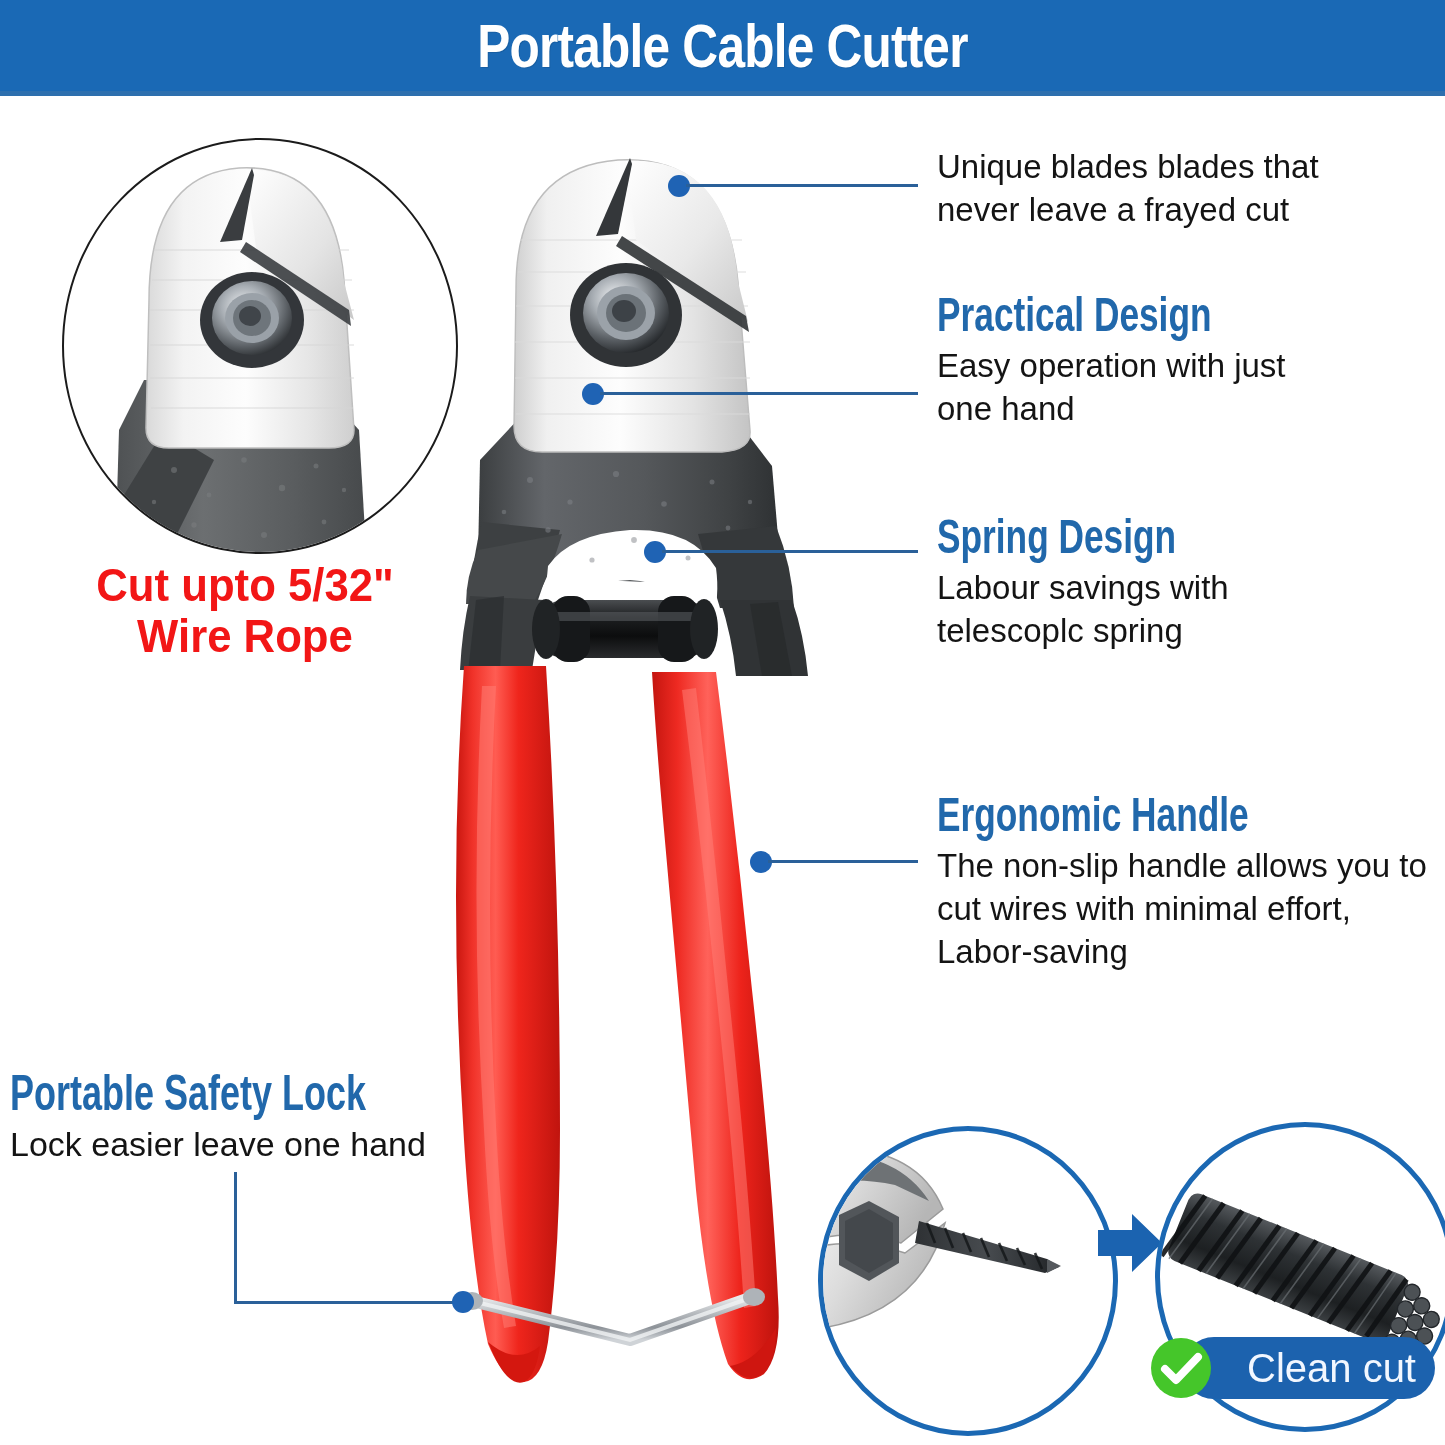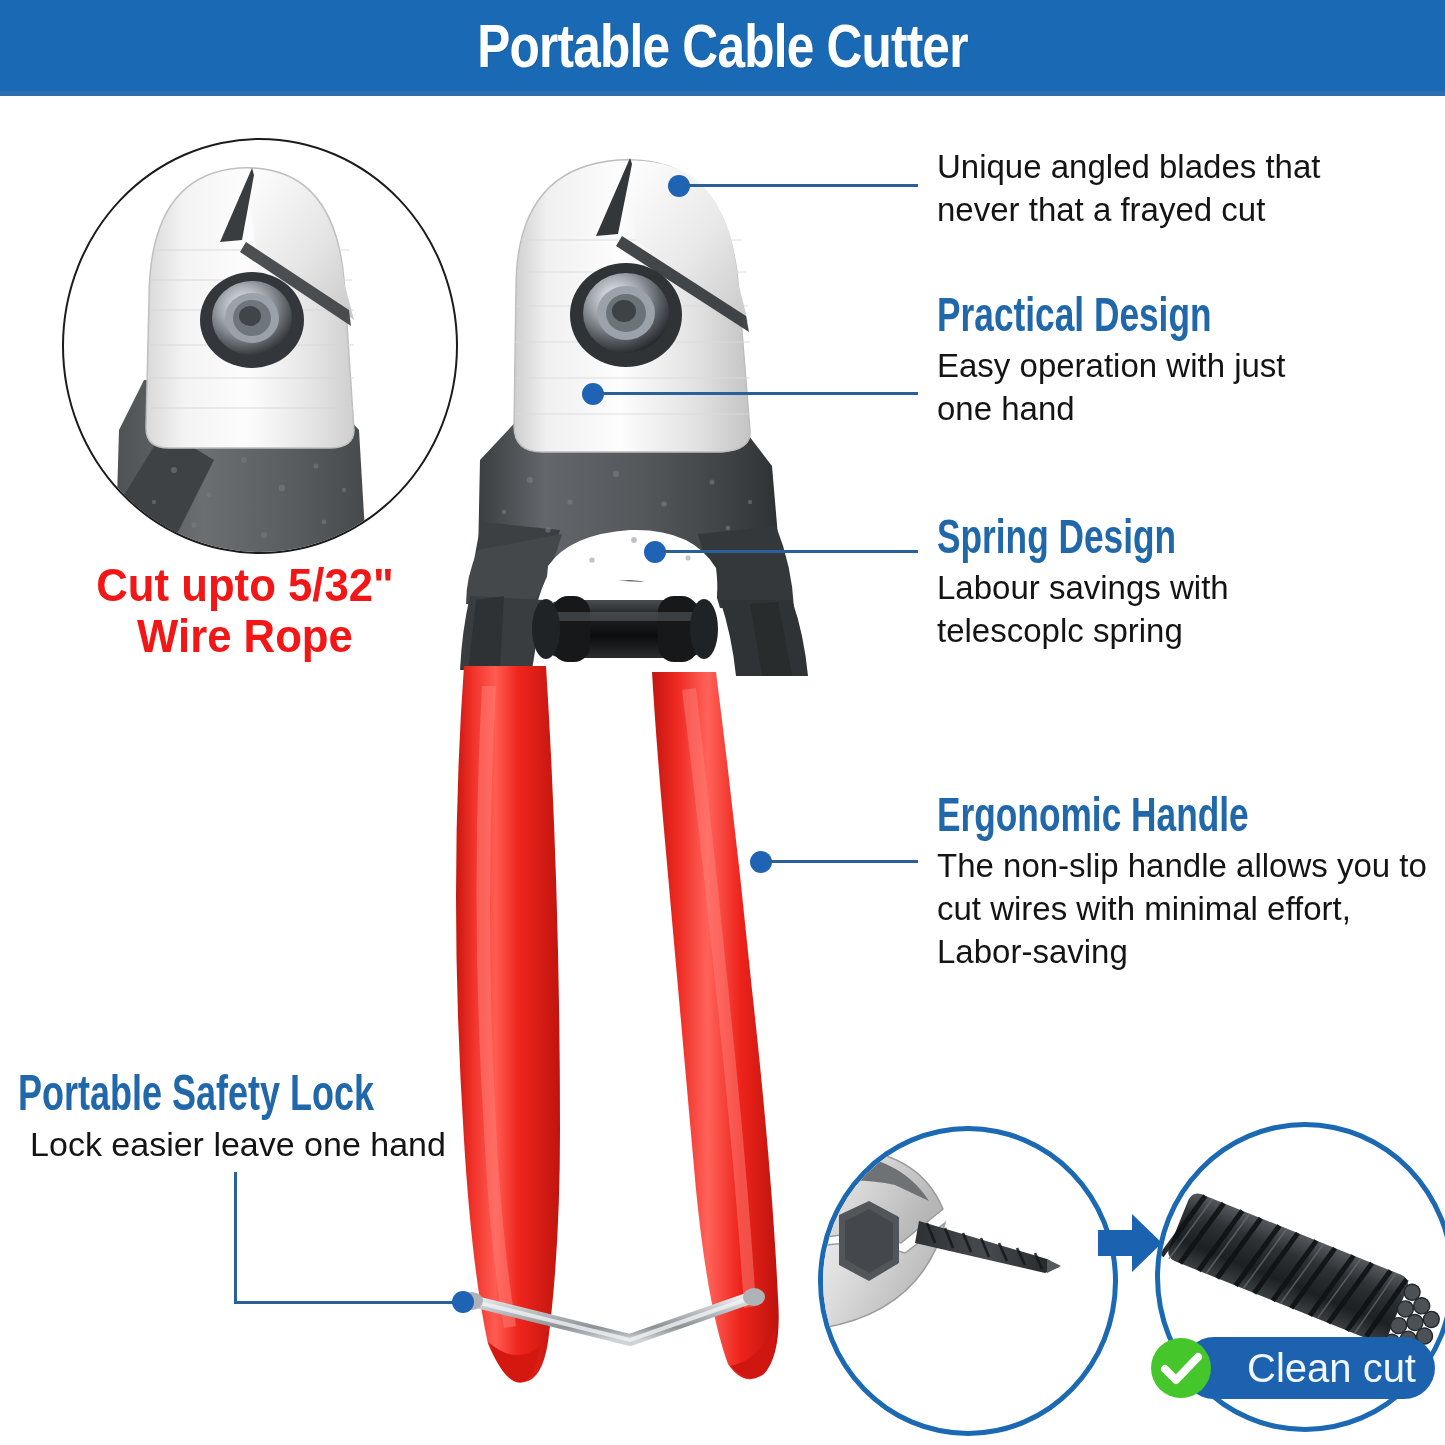--- a/index.html
+++ b/index.html
@@ -40,21 +40,21 @@
   }
 
   
   .callout{position:absolute;}
   #co-blades{left:937px;top:146px;width:400px;}
   #co-practical{left:937px;top:290px;width:400px;}
   #co-spring{left:937px;top:512px;width:400px;}
   #co-ergo{left:937px;top:790px;width:510px;}
 
   
-  #co-lock{left:18px;top:1068px;width:440px;text-align:center;}
+  #co-lock{left:10px;top:1068px;width:440px;}
   #co-lock .head-blue{font-size:50px;}
   #co-lock .body-txt{font-size:34px;margin-top:4px;}
 
   
   .red-caption{
     position:absolute;left:30px;top:560px;width:430px;
     text-align:center;color:#f21616;font-weight:bold;
     font-size:47px;line-height:1.08;
     transform:scaleX(0.93);transform-origin:center top;
   }
@@ -325,21 +325,21 @@
   <div class="lead-line" style="left:662px;top:550px;width:256px;"></div>
 
   <div class="lead-dot" style="left:750px;top:851px;"></div>
   <div class="lead-line" style="left:768px;top:860px;width:150px;"></div>
 
   <div class="lead-vline" style="left:234px;top:1172px;height:132px;"></div>
   <div class="lead-line" style="left:234px;top:1301px;width:228px;"></div>
   <div class="lead-dot" style="left:452px;top:1291px;"></div>
 
   <div class="callout" id="co-blades">
-    <div class="body-txt">Unique angled blades that never that a frayed cut</div>
+    <div class="body-txt">Unique blades blades that never leave a frayed cut</div>
   </div>
 
   <div class="callout" id="co-spring">
     <div class="head-blue">Spring Design</div>
     <div class="body-txt" style="margin-top:6px;">Labour savings with telescoplc spring</div>
   </div>
 
   <div class="callout" id="co-practical">
     <div class="head-blue">Practical Design</div>
     <div class="body-txt" style="margin-top:6px;">Easy operation with just one hand</div>

